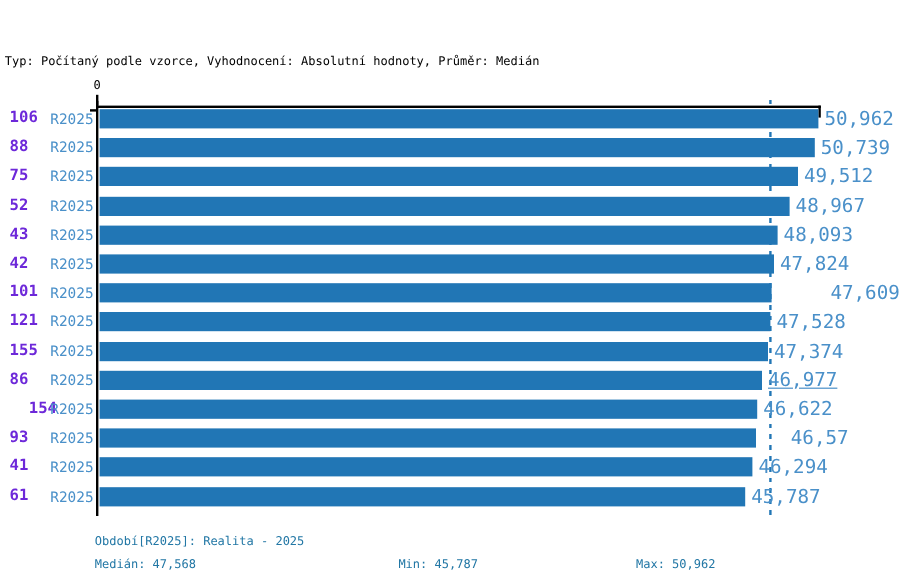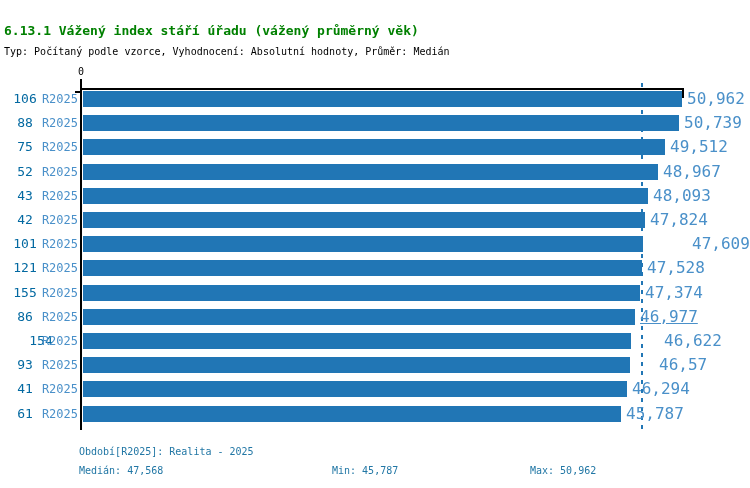--- a/index.html
+++ b/index.html
@@ -6,33 +6,32 @@
   #canvas{
     position:relative;width:750px;height:488px;background:#ffffff;
     font-family:"DejaVu Sans Mono","Liberation Mono",monospace;
     overflow:hidden;
   }
   .abs{position:absolute;white-space:pre;}
   .title{font-size:13px;font-weight:bold;line-height:16px;}
   .subtitle{font-size:10px;line-height:13px;color:#000;}
   .zero{font-size:10px;line-height:12px;color:#000;text-align:center;}
   .axis{position:absolute;background:#000;}
-  .row-num{font-size:13px;font-weight:normal;color:#0369a1;line-height:16px;text-align:center;}
+  .row-num{font-size:13px;font-weight:bold;color:#6d28d9;line-height:16px;text-align:left;}
   .row-series{font-size:12px;line-height:16px;text-align:right;}
   .bar{position:absolute;height:16px;z-index:2;}
   .val{font-size:16px;line-height:16px;z-index:3;}
   .median-line{position:absolute;width:2px;z-index:1;}
   .footer{font-size:10px;line-height:13px;}
 </style>
 </head>
 <body>
 
 <div id="canvas">
 
-  <div class="abs title" style="left: 4px; top: 23px; color: rgb(0, 128, 0);">6.13.1 Vážený index stáří úřadu (vážený průměrný věk)</div>
   <div class="abs subtitle" style="left:4px;top:45px;">Typ: Počítaný podle vzorce, Vyhodnocení: Absolutní hodnoty, Průměr: Medián</div>
 
   <div class="abs zero" style="left:74px;top:66px;width:14px;">0</div>
   <div class="axis" style="left:80px;top:79px;width:2px;height:9px;"></div>
   <div class="axis" style="left:80px;top:84px;width:2px;height:346px;"></div>
   <div class="axis" style="left:80px;top:88px;width:604px;height:2px;"></div>
   <div class="axis" style="left:682px;top:88px;width:2px;height:10px;"></div>
   <div class="axis" style="left:75px;top:91px;width:5px;height:2px;"></div>
 
   <div class="median-line" style="top: 83px; height: 350px; left: 641px; background: repeating-linear-gradient(rgb(33, 118, 181) 0px, rgb(33, 118, 181) 4px, transparent 4px, transparent 9px);"></div>
@@ -74,21 +73,21 @@
       <div class="abs row-series" style="left: 40px; top: 285px; width: 38px; color: rgb(74, 144, 201);">R2025</div>
       <div class="abs bar" style="left: 83px; top: 285px; width: 557px; background: rgb(33, 118, 181); position: absolute;"></div>
       <div class="abs val" style="left: 645px; top: 285px; color: rgb(74, 144, 201);">47,374</div>
       <div class="abs row-num" style="left: 8px; top: 309px; width: 34px;">86</div>
       <div class="abs row-series" style="left: 40px; top: 309px; width: 38px; color: rgb(74, 144, 201);">R2025</div>
       <div class="abs bar" style="left: 83px; top: 309px; width: 552px; background: rgb(33, 118, 181); position: absolute;"></div>
       <div class="abs val" style="left: 640px; top: 309px; color: rgb(74, 144, 201); text-decoration: underline;">46,977</div>
       <div class="abs row-num" style="left: 24px; top: 333px; width: 34px;">154</div>
       <div class="abs row-series" style="left: 40px; top: 333px; width: 38px; color: rgb(74, 144, 201);">R2025</div>
       <div class="abs bar" style="left: 83px; top: 333px; width: 548px; background: rgb(33, 118, 181); position: absolute;"></div>
-      <div class="abs val" style="left: 636px; top: 333px; color: rgb(74, 144, 201); margin-left: 28px;">46,622</div>
+      <div class="abs val" style="left: 636px; top: 333px; color: rgb(74, 144, 201);">46,622</div>
       <div class="abs row-num" style="left: 8px; top: 357px; width: 34px;">93</div>
       <div class="abs row-series" style="left: 40px; top: 357px; width: 38px; color: rgb(74, 144, 201);">R2025</div>
       <div class="abs bar" style="left: 83px; top: 357px; width: 547px; background: rgb(33, 118, 181); position: absolute;"></div>
       <div class="abs val" style="left: 635px; top: 357px; color: rgb(74, 144, 201); margin-left: 24px;">46,57</div>
       <div class="abs row-num" style="left: 8px; top: 381px; width: 34px;">41</div>
       <div class="abs row-series" style="left: 40px; top: 381px; width: 38px; color: rgb(74, 144, 201);">R2025</div>
       <div class="abs bar" style="left: 83px; top: 381px; width: 544px; background: rgb(33, 118, 181); position: absolute;"></div>
       <div class="abs val" style="left: 632px; top: 381px; color: rgb(74, 144, 201);">46,294</div>
       <div class="abs row-num" style="left: 8px; top: 406px; width: 34px;">61</div>
       <div class="abs row-series" style="left: 40px; top: 406px; width: 38px; color: rgb(74, 144, 201);">R2025</div>

